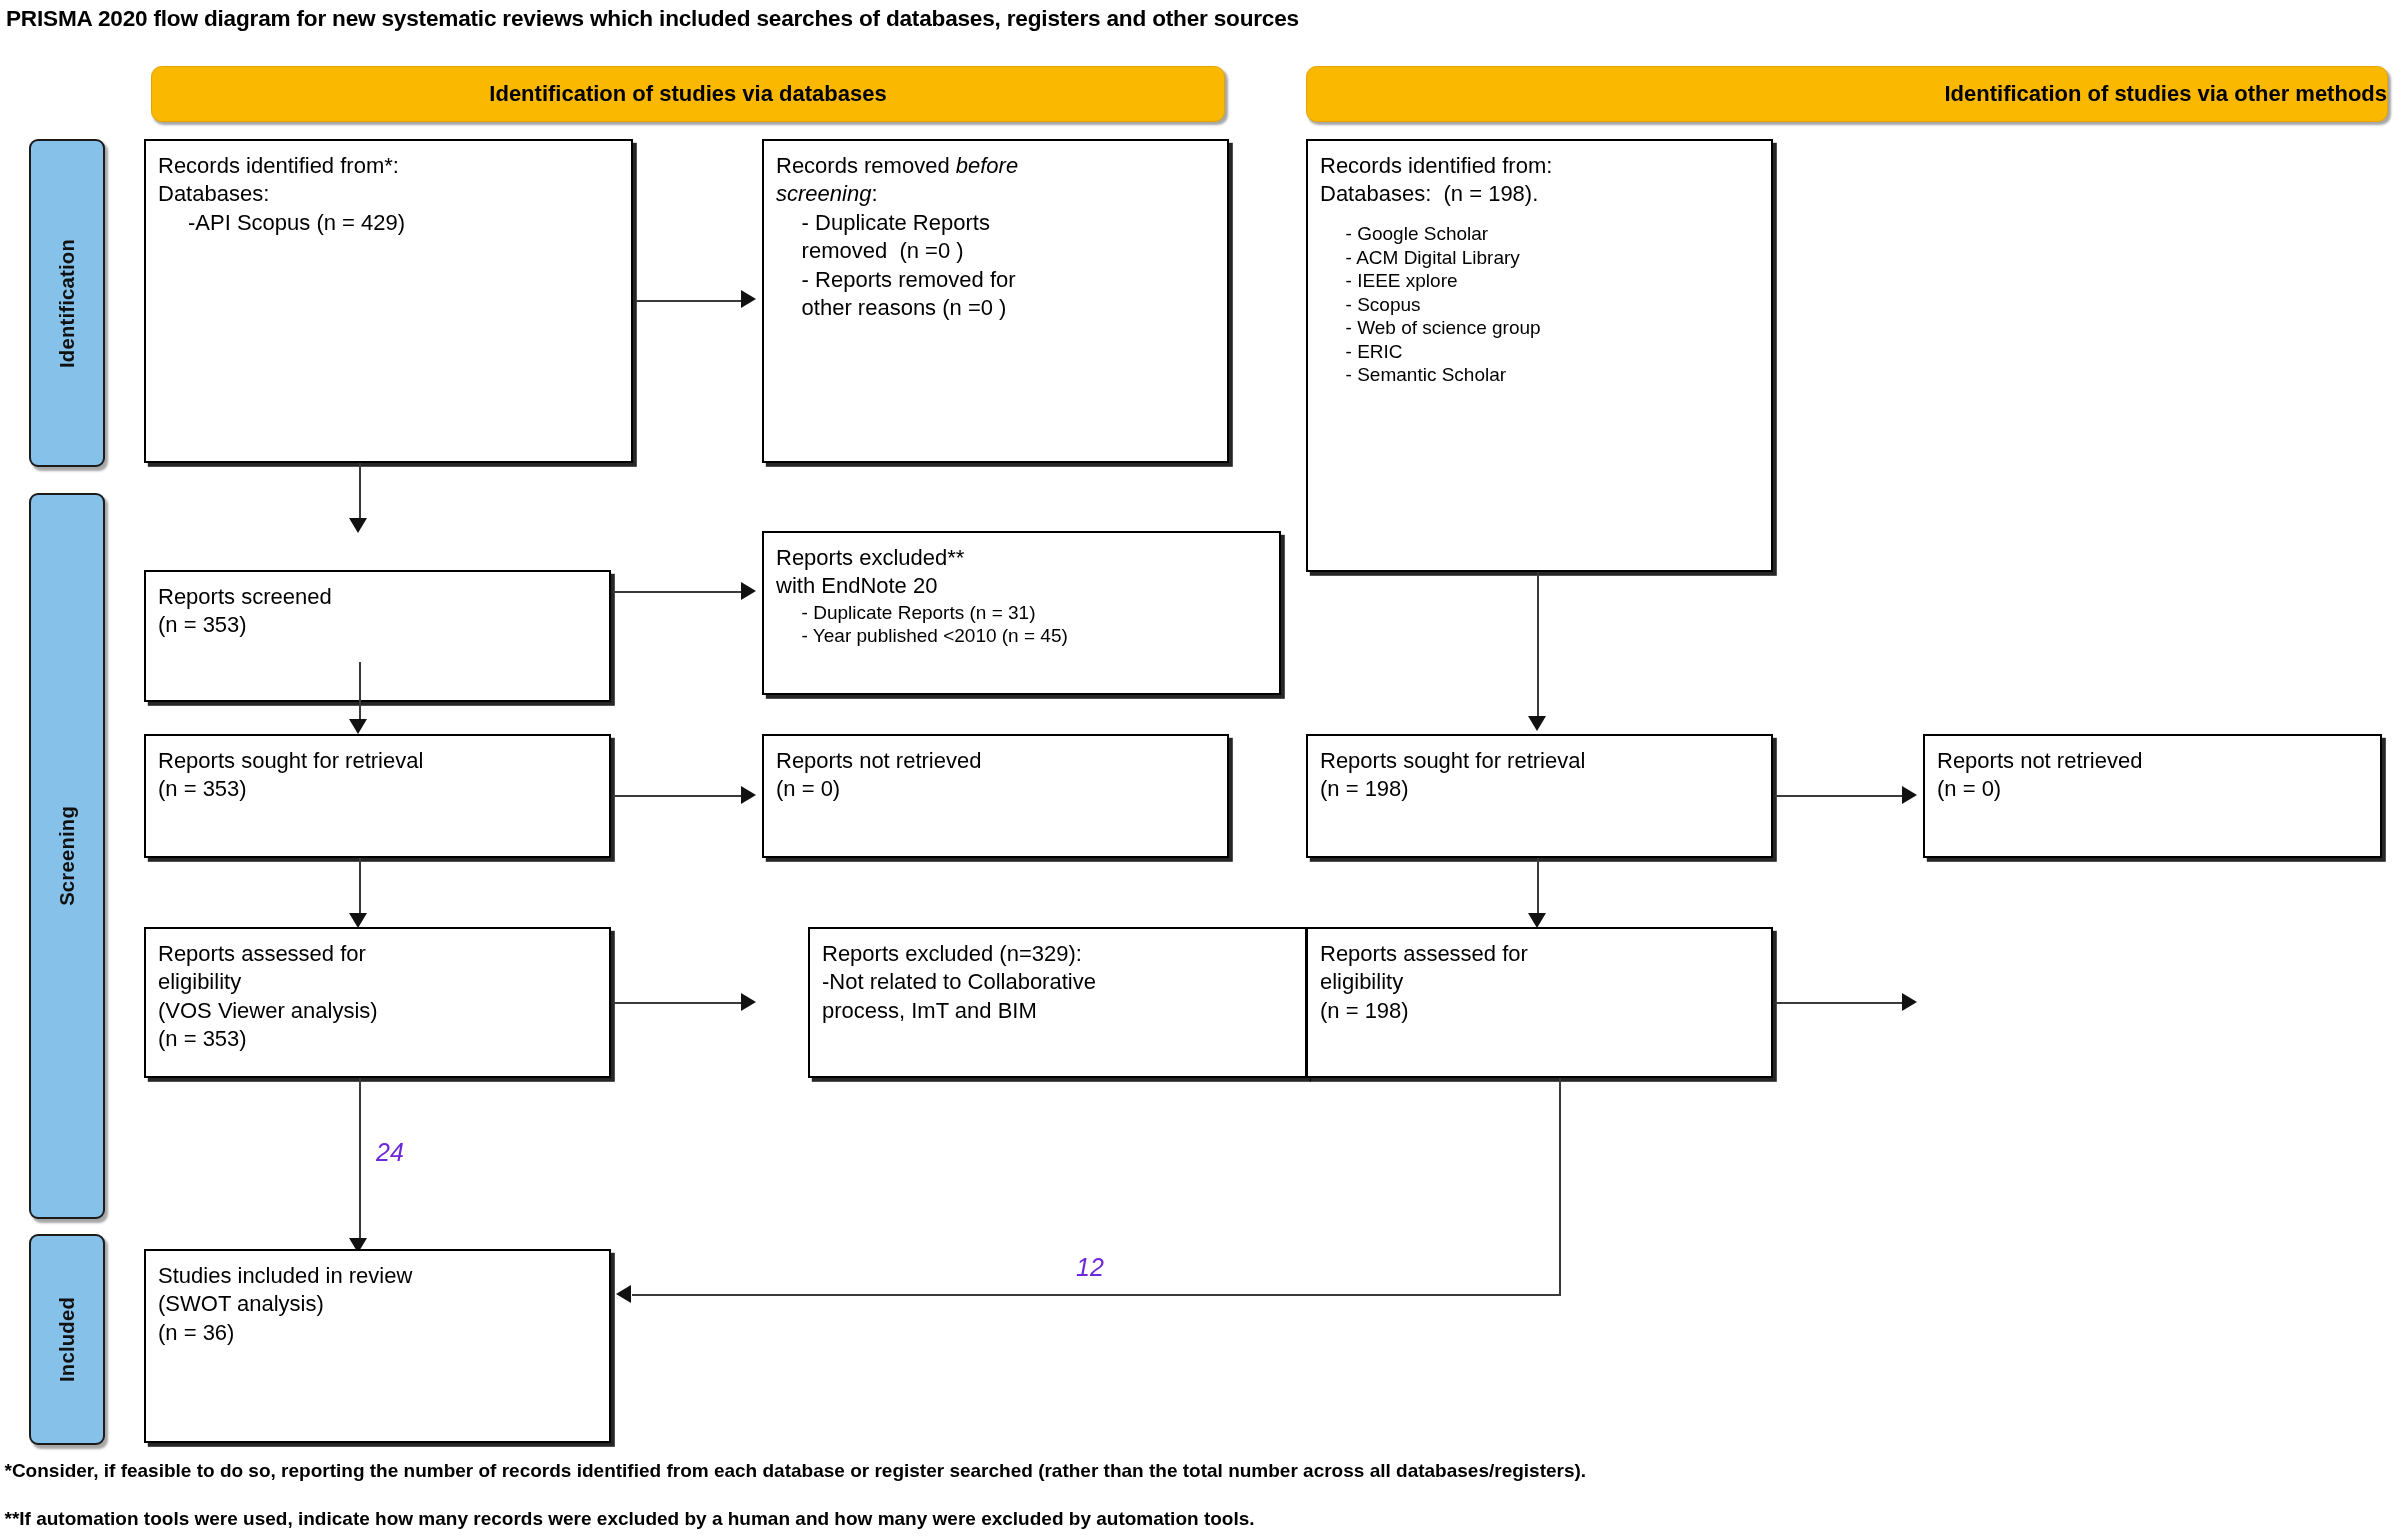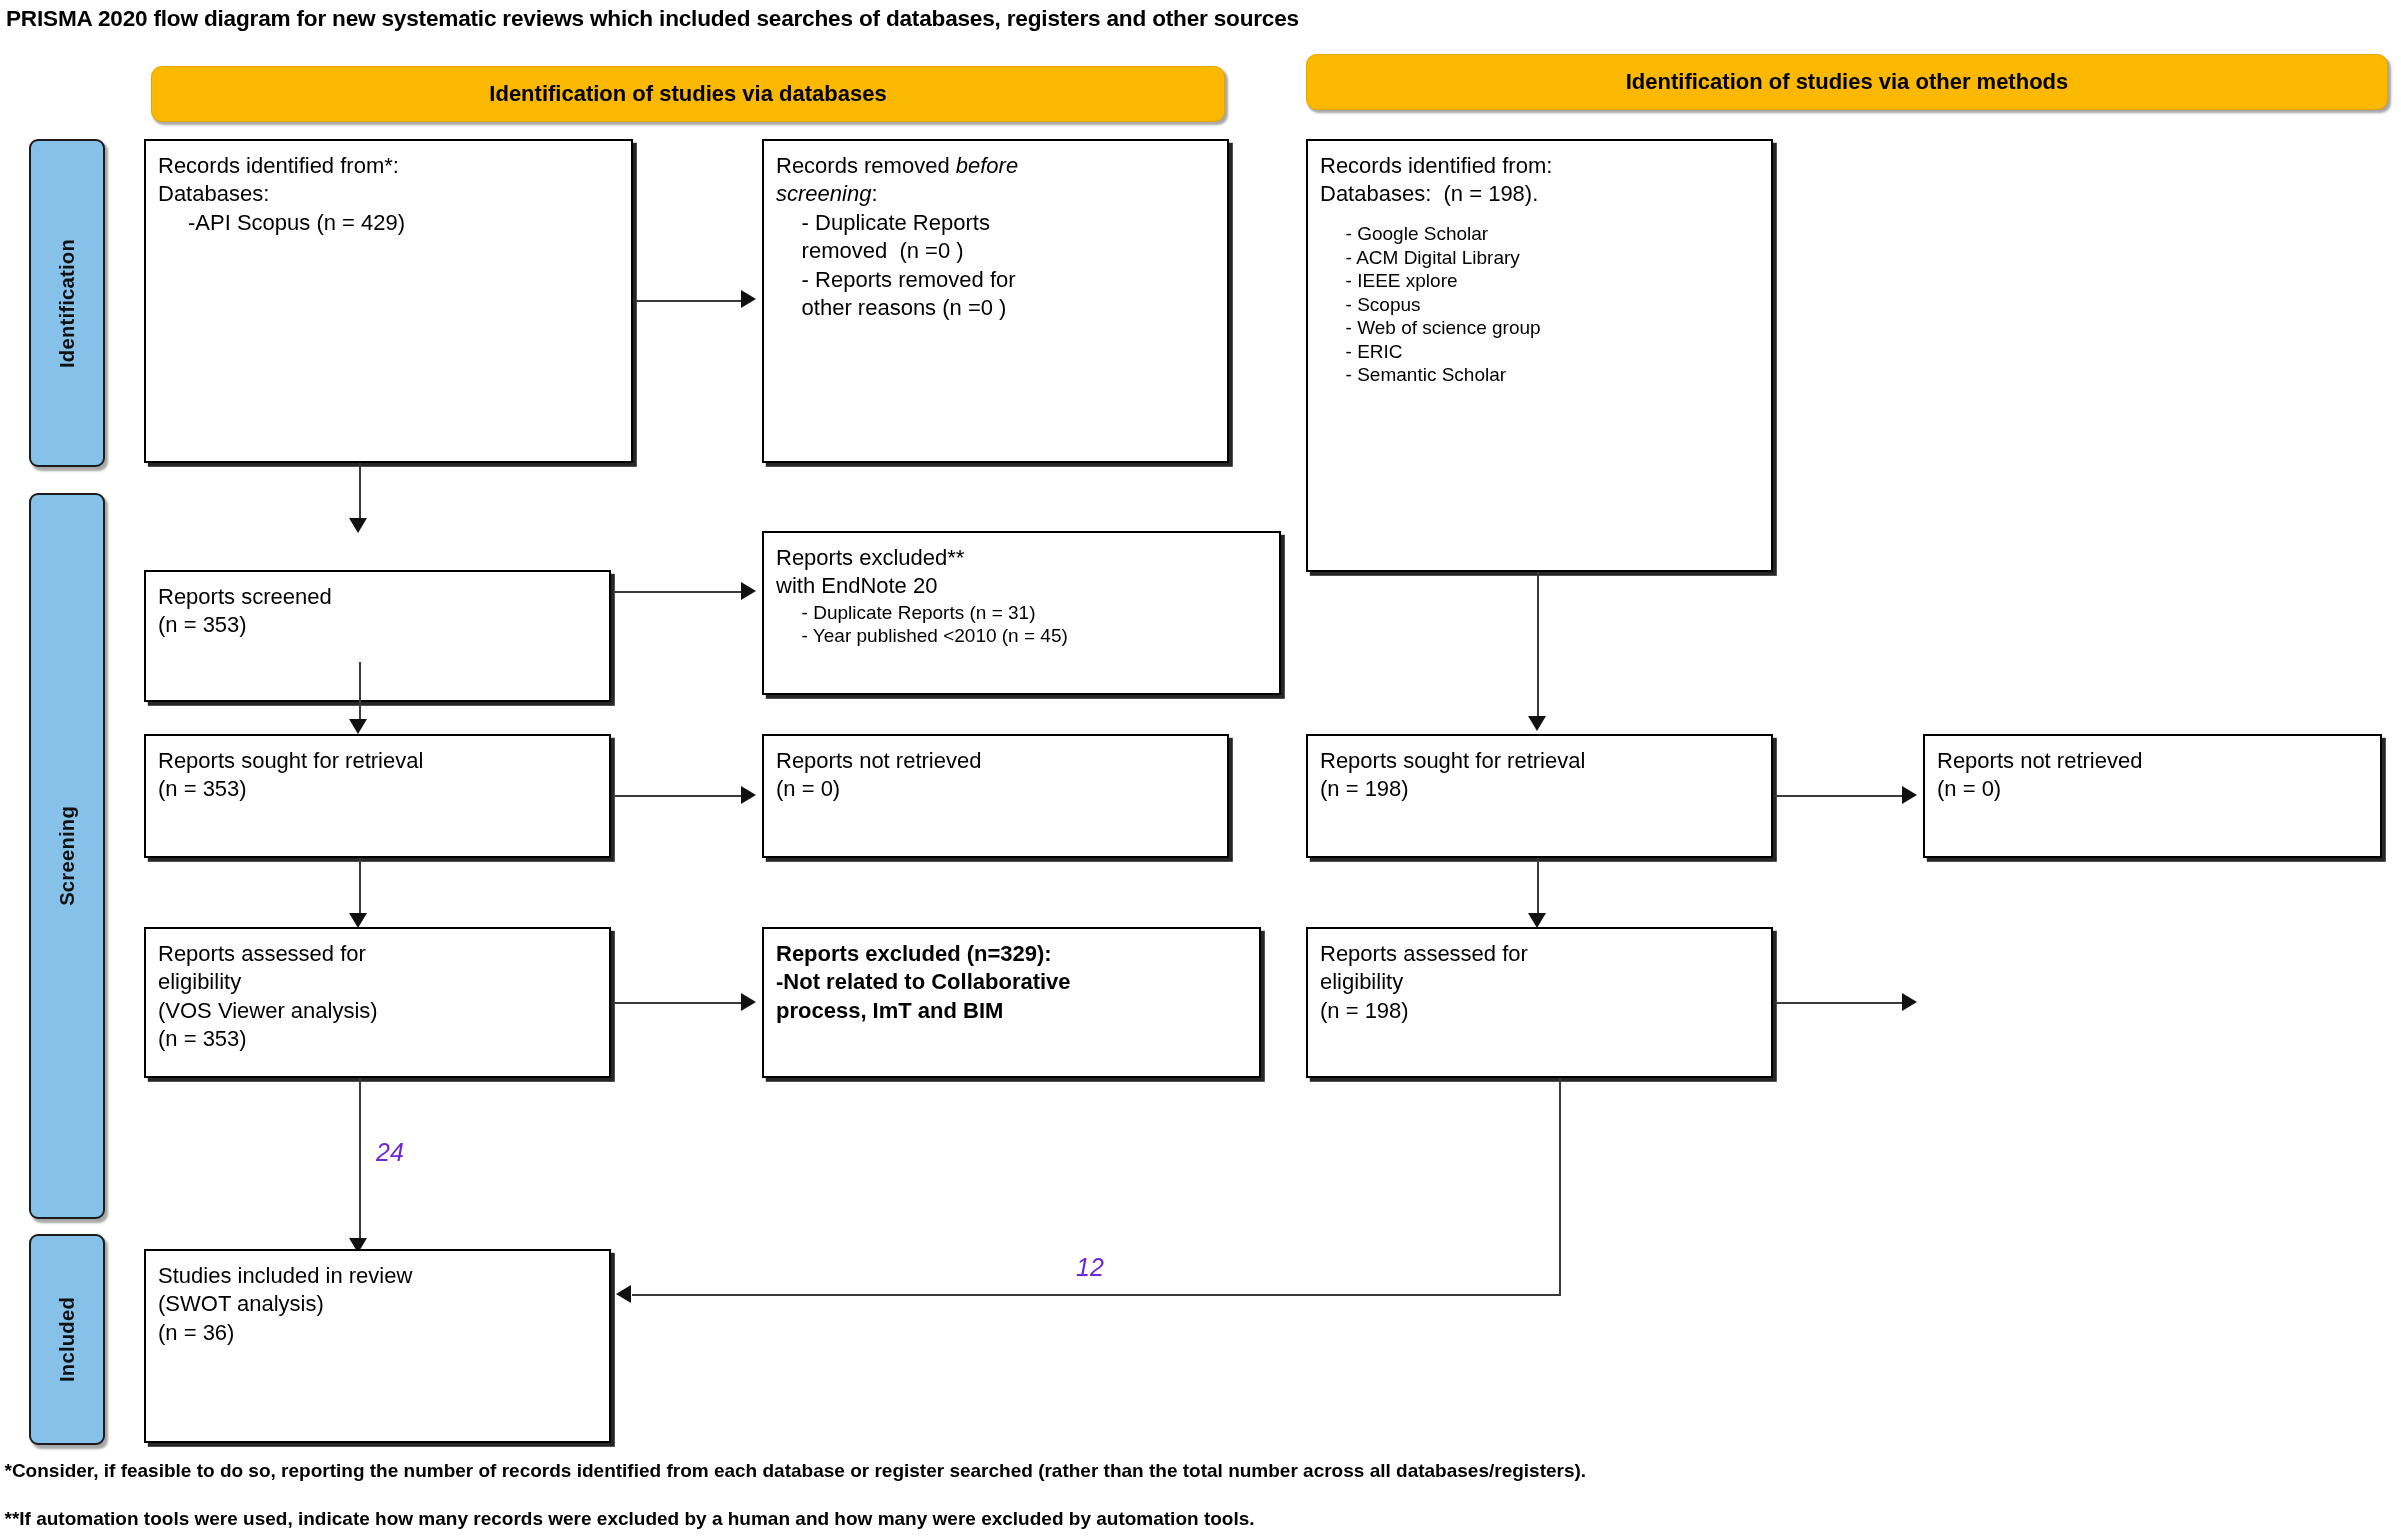--- a/index.html
+++ b/index.html
@@ -136,21 +136,21 @@
 </head>
 <body>
 
 <div id="page">
 
   <div class="title">PRISMA 2020 flow diagram for new systematic reviews which included searches of databases, registers and other sources</div>
 
   <div class="stage-bar" style="left:151px; top:66px; width:1072px; height:54px;">
     <span>Identification of studies via databases</span>
   </div>
-  <div class="stage-bar" style="left:1306px; top:54px; width:1080px; height:54px;">
+  <div class="stage-bar" style="left:1306px; top:66px; width:1080px; height:54px;justify-content:flex-end;">
     <span>Identification of studies via other methods</span>
   </div>
 
   <div class="phase" style="left:29px; top:139px; width:72px; height:324px;">
     <span>Identification</span>
   </div>
   <div class="phase" style="left:29px; top:493px; width:72px; height:722px;">
     <span>Screening</span>
   </div>
   <div class="phase" style="left:29px; top:1234px; width:72px; height:207px;">
@@ -241,21 +241,21 @@
   <div class="vline" style="left:359px; top:858px; width:2.3px; height:64px;"></div>
   <div class="arrow-d" style="left:349px; top:913px;"></div>
 
   <div class="box" style="left:144px; top:927px; width:467px; height:151px;">
     <div class="ln">Reports assessed for</div>
     <div class="ln">eligibility</div>
     <div class="ln">(VOS Viewer analysis)</div>
     <div class="ln">(n = 353)</div>
   </div>
 
-  <div class="box" style="left:762px; top:927px; width:499px; height:151px;font-weight:bold;">
+  <div class="box" style="left:808px; top:927px; width:499px; height:151px;">
     <div class="ln">Reports excluded (n=329):</div>
     <div class="ln">-Not related to Collaborative</div>
     <div class="ln">process, ImT and BIM</div>
   </div>
 
   <div class="hline" style="left:613px; top:1002px; width:128px;"></div>
   <div class="arrow-r" style="left:741px; top:993px;"></div>
 
   <div class="vline" style="left:1537px; top:858px; width:2.3px; height:64px;"></div>
   <div class="arrow-d" style="left:1528px; top:913px;"></div>

